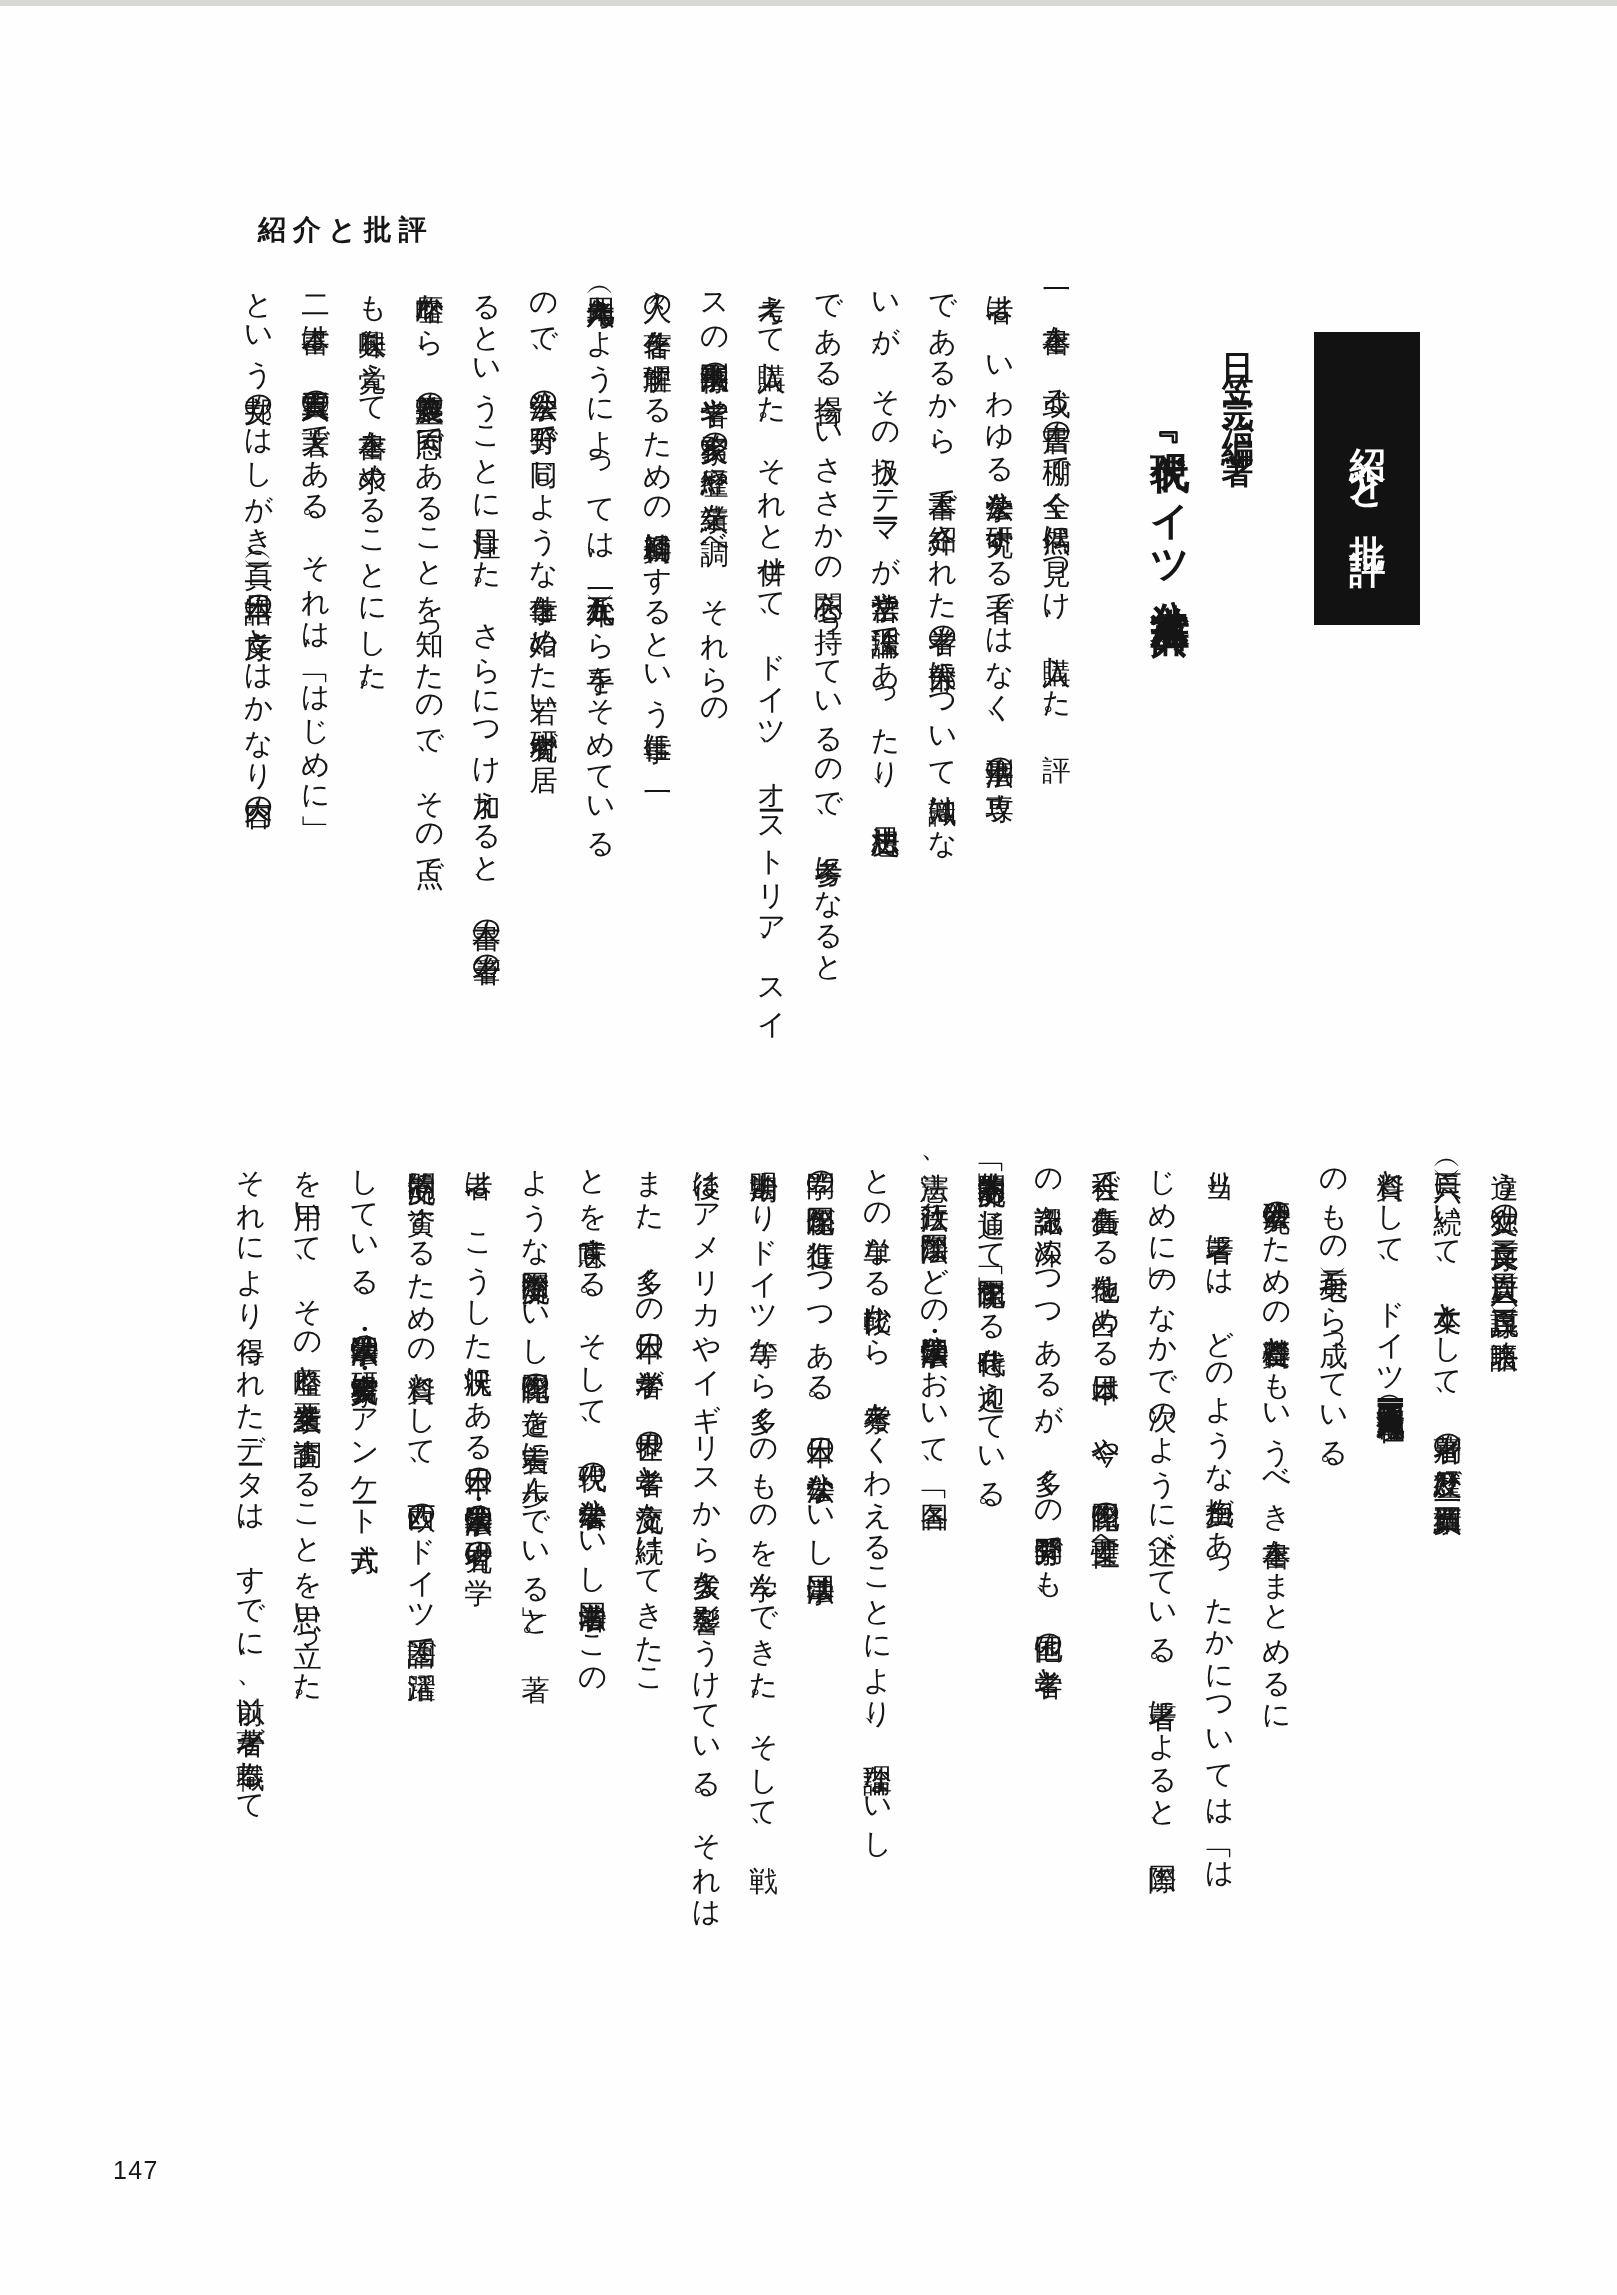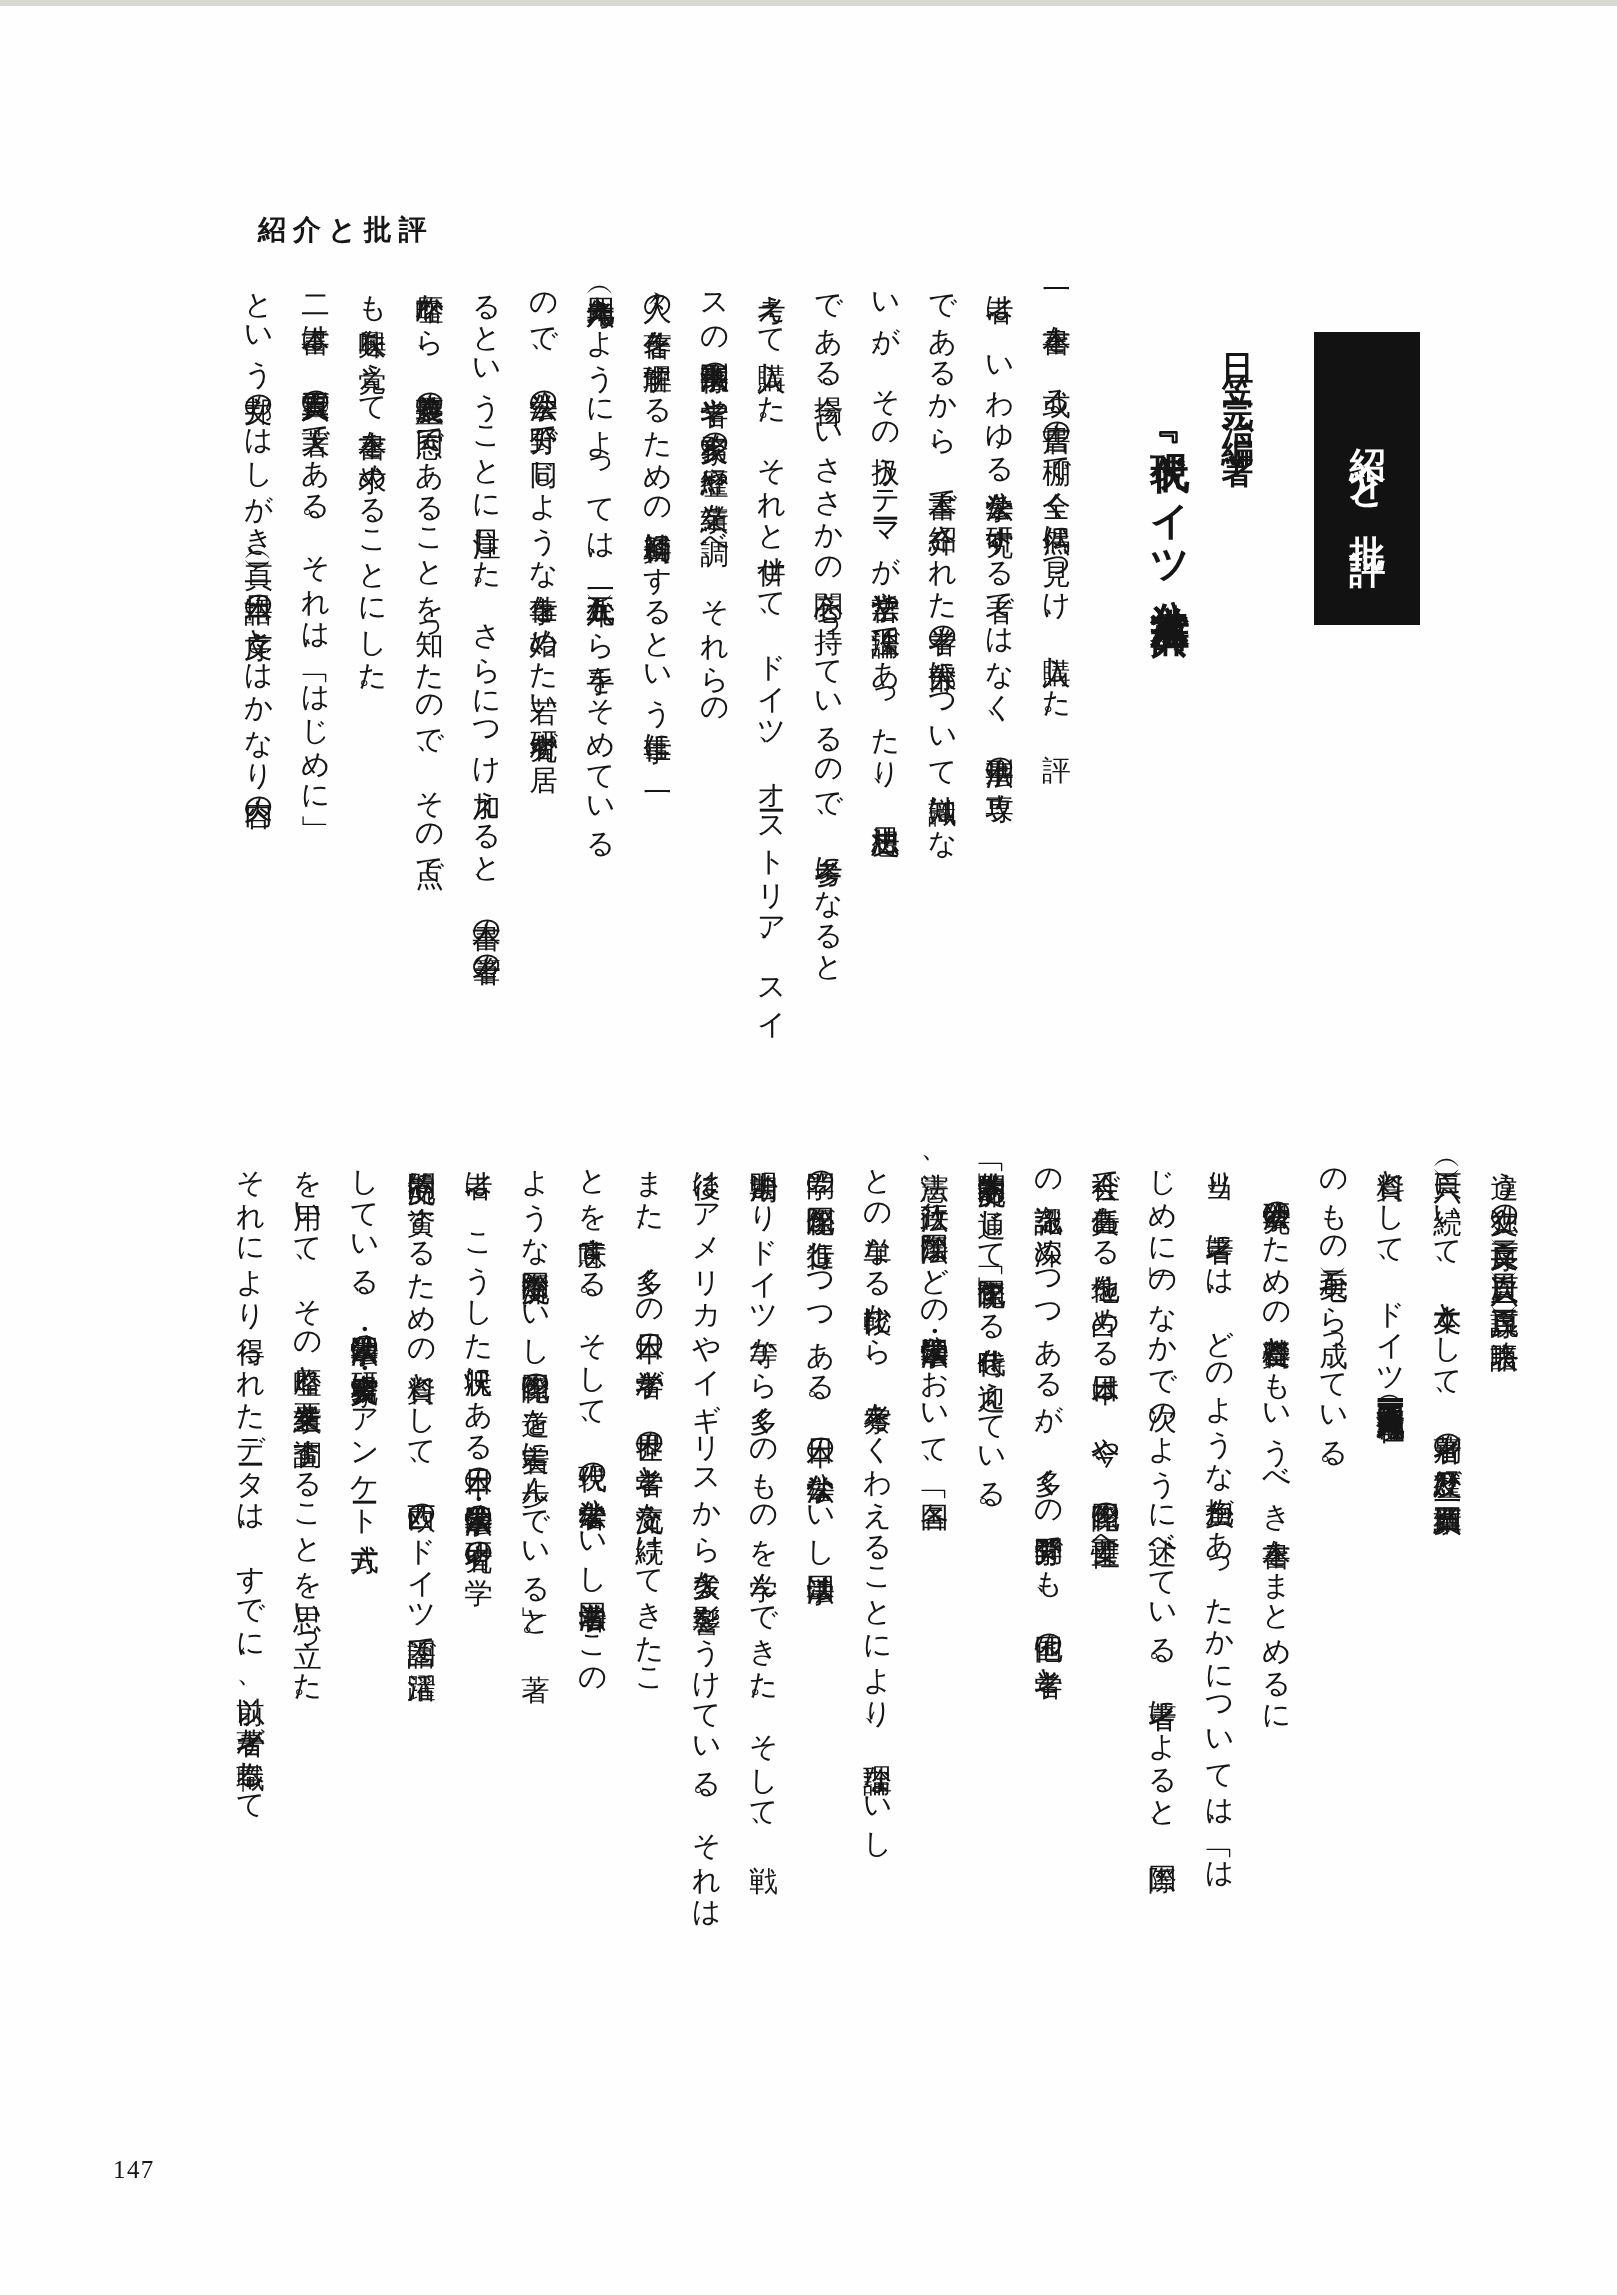--- a/index.html
+++ b/index.html
@@ -53,21 +53,21 @@
   }
   .bottom-block {
     left:228px; top:1144px;
     width:1305px; height:876px;
     font-size:28.5px; line-height:57px;
   }
   .col { white-space:nowrap; letter-spacing:0.7px; }
   .page-number {
     position:absolute; left:113px; top:2150px;
     font-size:25px; letter-spacing:1.4px;
-    font-family:Liberation Serif, serif;
+    font-family:Liberation Sans, sans-serif;
   }
 </style>
 </head>
 <body>
 
 <div class="page">
 
   <div class="header-label">紹介と批評</div>
 
   <div class="section-box">

